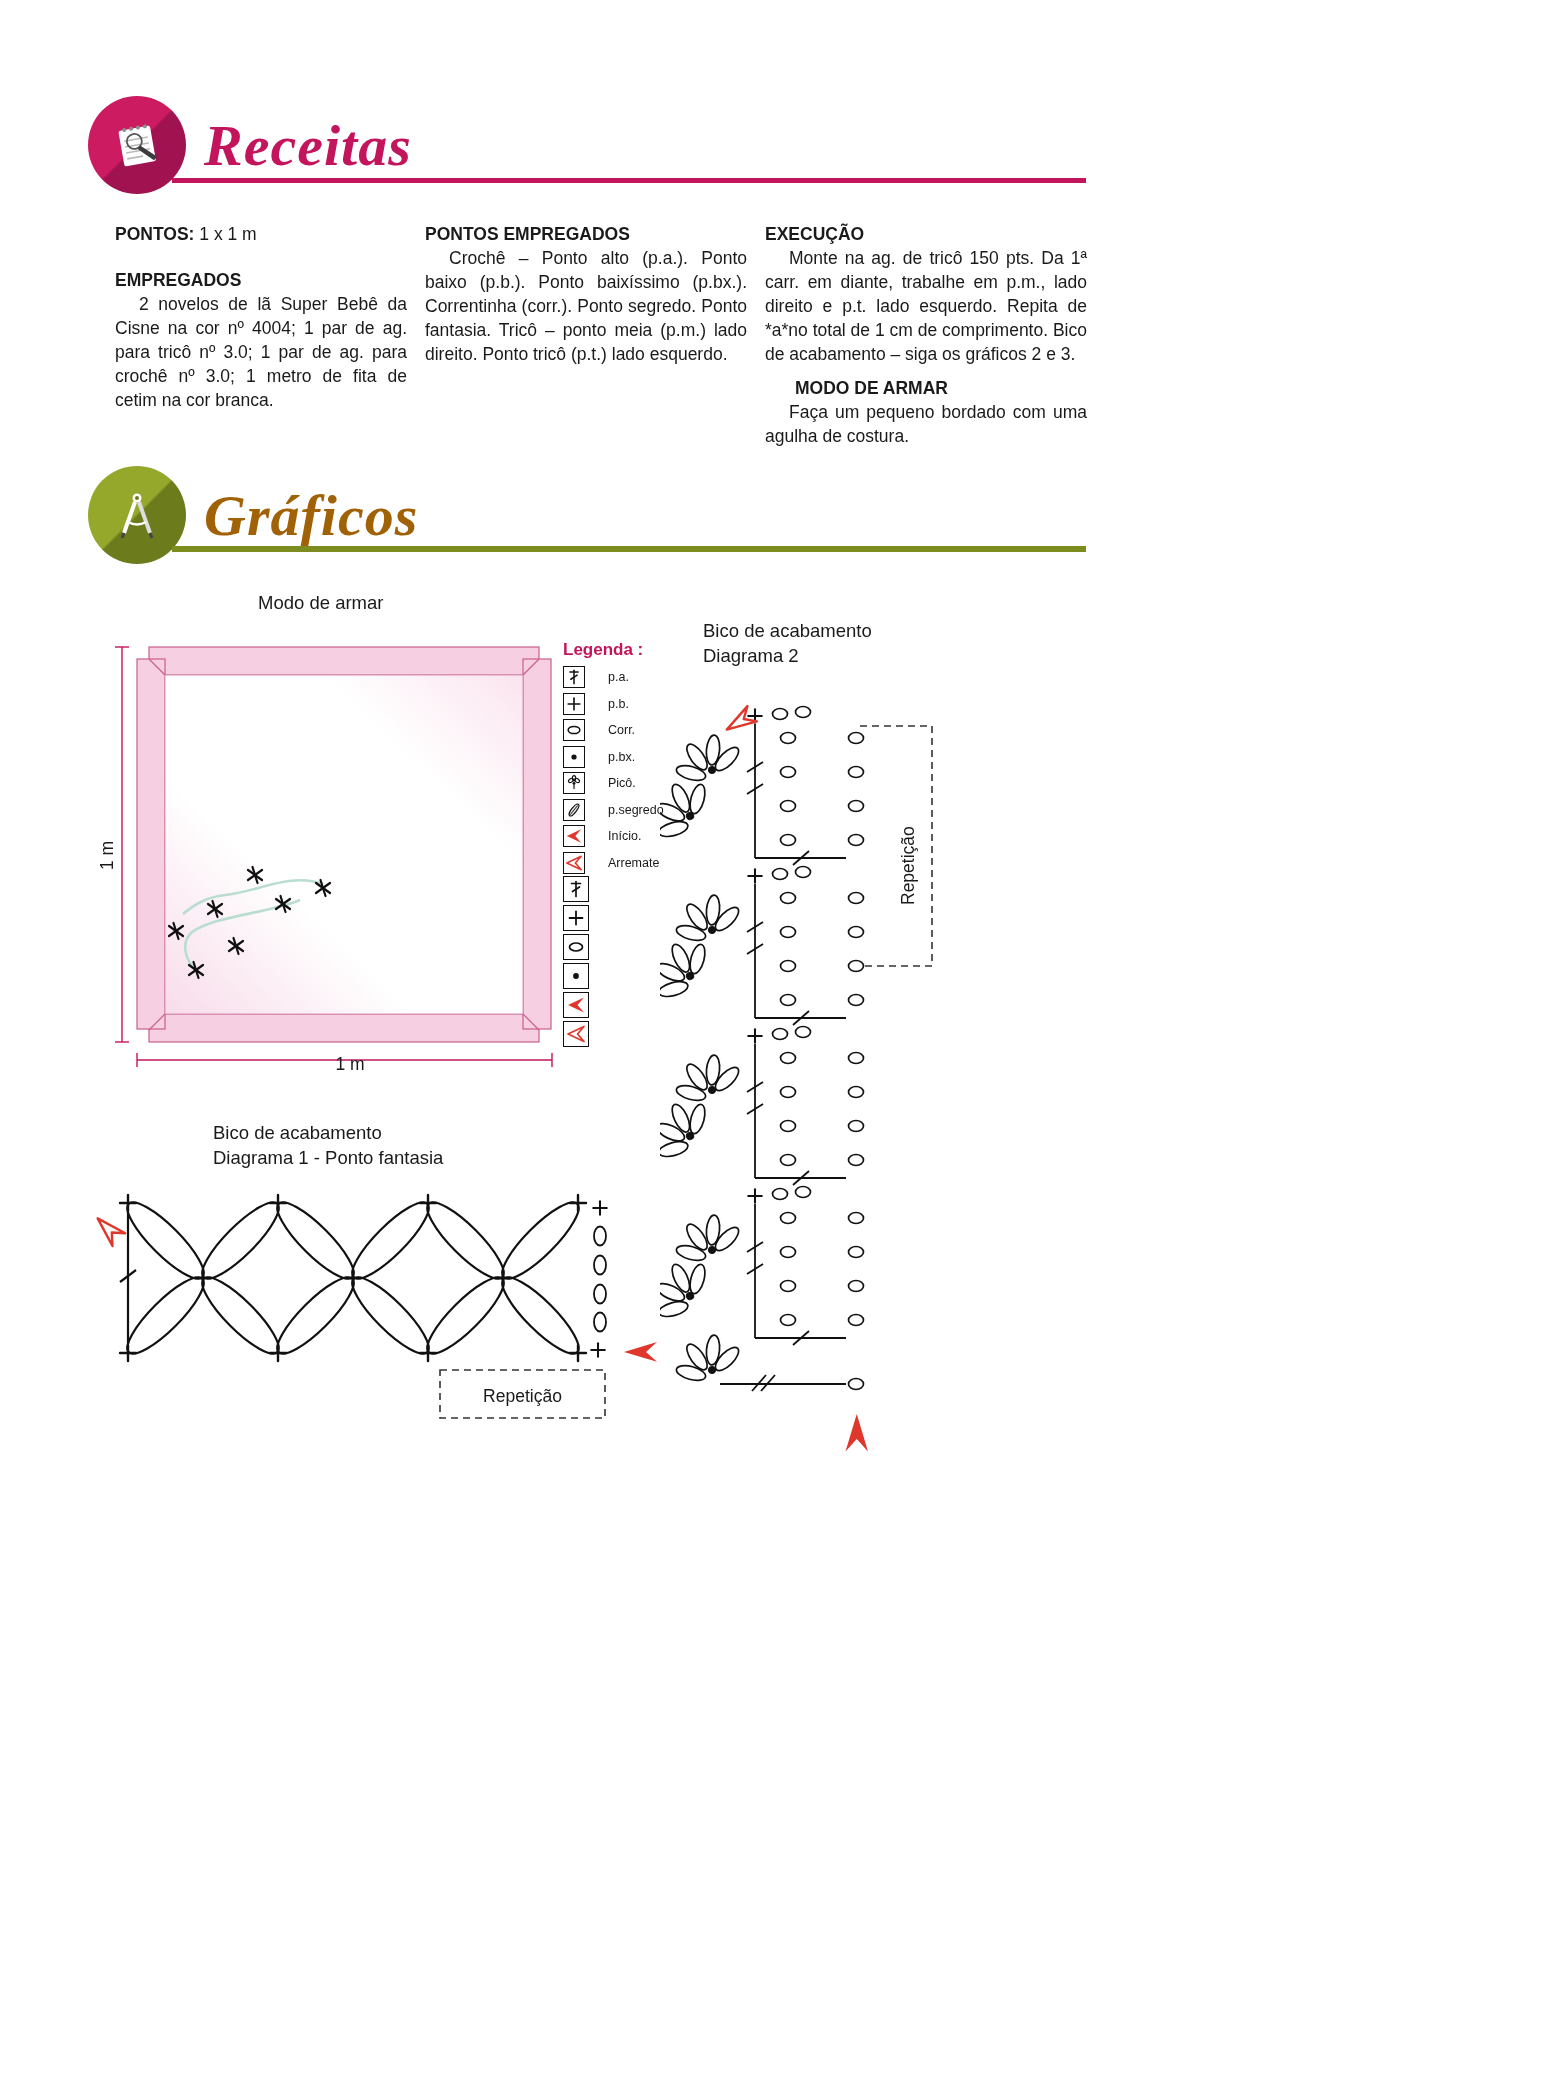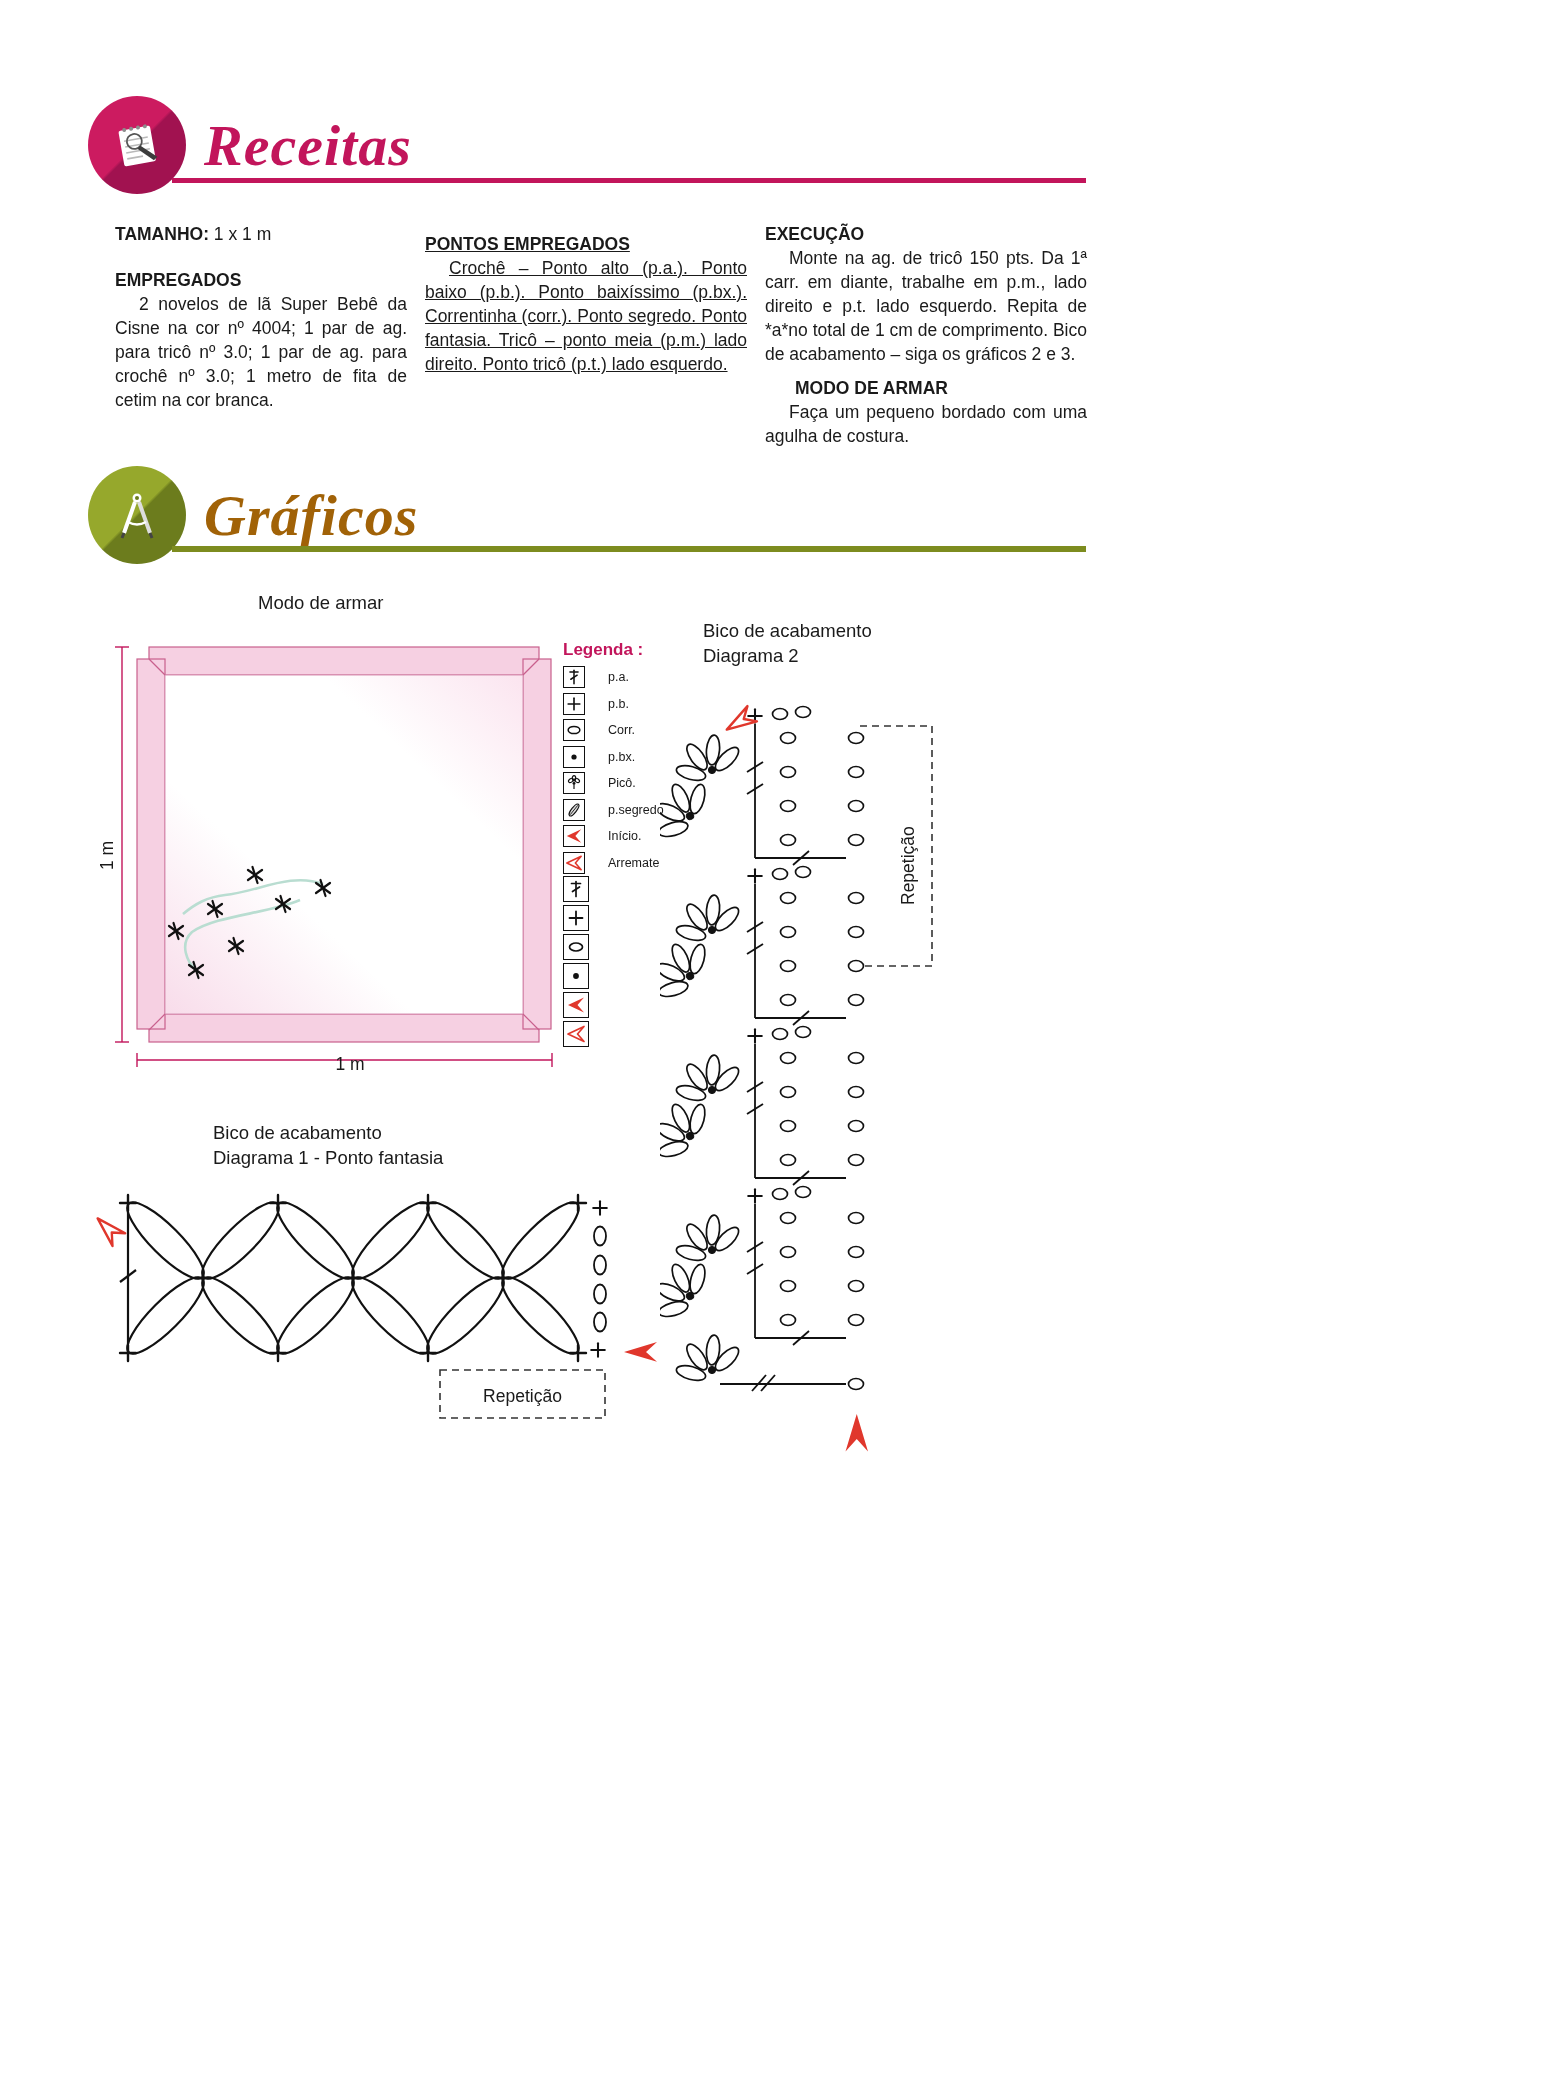--- a/index.html
+++ b/index.html
@@ -165,28 +165,28 @@
         <circle cx="24" cy="22" r="7.5" fill="none" stroke="#555" stroke-width="1.8"></circle>
         <polygon points="29,27 44,41 40,44 26,30" fill="#3c3c3c"></polygon>
       </g>
     </svg>
   </div>
   <h1 class="script-title t-pink" style="left:204px; top:112px;">Receitas</h1>
   <div class="rule pink" style="left:172px; top:178px; width:914px;"></div>
 
   <div class="col" style="left:115px; top:222px; width:292px;">
     <p>
-      <strong>TAMANHO:</strong><span> 1 x 1 m</span>
+      <strong>PONTOS:</strong><span> 1 x 1 m</span>
     </p>
     <div class="gap"></div>
     <h3>EMPREGADOS</h3>
     <p class="body">2 novelos de lã  Super Bebê da Cisne na cor nº 4004; 1 par de ag. para tricô nº 3.0; 1 par de ag. para crochê nº 3.0; 1 metro de fita de cetim na cor branca.</p>
   </div>
 
-  <div class="col" style="left:425px; top:232px; width:322px;text-decoration:underline;">
+  <div class="col" style="left:425px; top:222px; width:322px;">
     <h3>PONTOS EMPREGADOS</h3>
     <p class="body">Crochê – Ponto alto (p.a.). Ponto baixo (p.b.). Ponto baixíssimo (p.bx.). Correntinha (corr.). Ponto segredo. Ponto fantasia. Tricô – ponto meia (p.m.) lado direito. Ponto tricô (p.t.) lado esquerdo.</p>
   </div>
 
   <div class="col" style="left:765px; top:222px; width:322px;">
     <h3>EXECUÇÃO</h3>
     <p class="body">Monte na ag. de tricô 150 pts. Da 1ª carr. em diante, trabalhe em p.m., lado direito e p.t. lado esquerdo. Repita de *a*no total de 1 cm de comprimento. Bico de acabamento – siga os gráficos 2 e 3.</p>
     <div class="gap-s"></div>
     <h3 class="indent-head">MODO DE ARMAR</h3>
     <p class="body">Faça um pequeno bordado com uma agulha de costura.</p>

